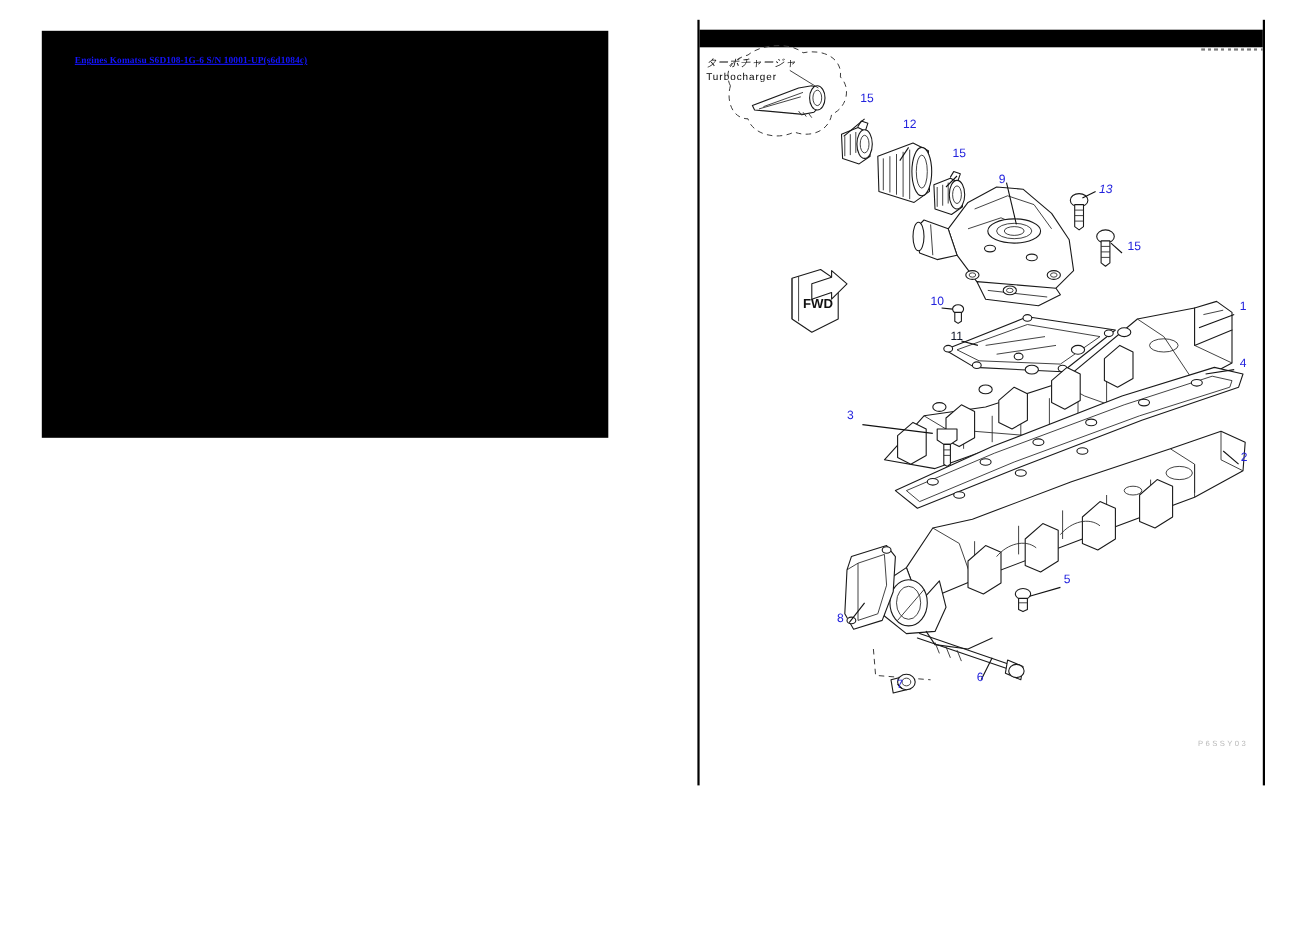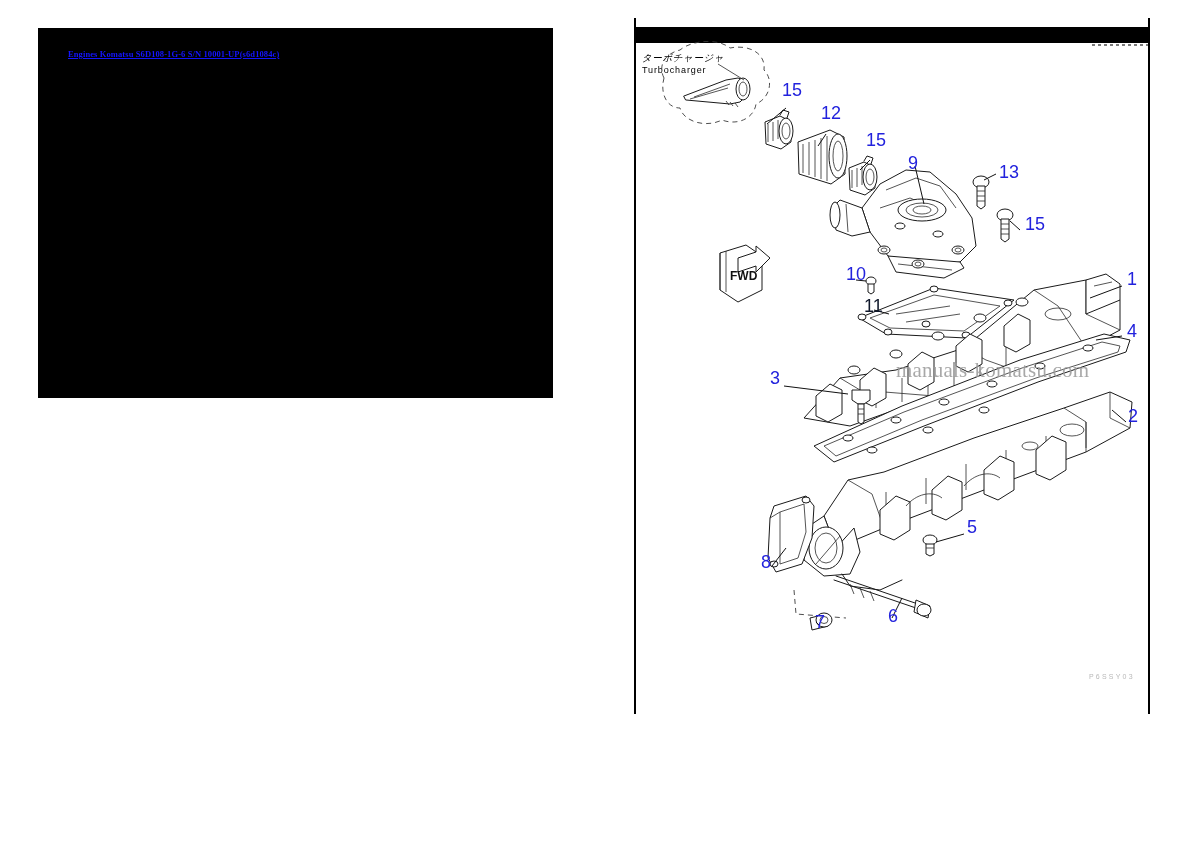--- a/index.html
+++ b/index.html
@@ -83,21 +83,21 @@
       #7a7a7a 0px, #7a7a7a 3px,
       rgba(0,0,0,0) 3px, rgba(0,0,0,0) 6px
     );
   }
 
   
   .callout {
     position: absolute;
     color: #2222dd;
     font-family: "Liberation Sans", sans-serif;
-    font-size: 18px;
+    font-size: 11px;
     font-weight: normal;
     line-height: 17px;
     white-space: nowrap;
   }
 
   
   #turbo-caption {
     position: absolute;
     left: 8px;
     top: 33px;
@@ -416,32 +416,31 @@
     <path class="lead" d="M488,268 L456,280"></path>
     <path class="lead" d="M488,318 L462,322"></path>
     <path class="lead" d="M492,404 L478,392"></path>
     <path class="lead" d="M150,368 L214,376"></path>
     <path class="lead" d="M330,516 L302,524"></path>
     <path class="lead" d="M138,548 L152,530"></path>
     <path class="lead" d="M186,608 L182,604"></path>
     <path class="lead" d="M258,600 L268,580"></path>
   </svg>
 
-  <div id="watermark">manuals-komatsu.com</div>
 
   <div id="footer-code">P6SSY03</div>
 
 </div>
 
 <div id="callout-layer">
     <div class="callout" style="left: 782px; top: 82px; color: rgb(34, 34, 221);">15</div>
     <div class="callout" style="left: 821px; top: 105px; color: rgb(34, 34, 221);">12</div>
     <div class="callout" style="left: 866px; top: 132px; color: rgb(34, 34, 221);">15</div>
     <div class="callout" style="left: 908px; top: 155px; color: rgb(34, 34, 221);">9</div>
-    <div class="callout" style="left: 999px; top: 164px; color: rgb(34, 34, 221);">13</div>
+    <div class="callout" style="left: 999px; top: 164px; color: rgb(34, 34, 221); font-style: italic;">13</div>
     <div class="callout" style="left: 1025px; top: 216px; color: rgb(34, 34, 221);">15</div>
     <div class="callout" style="left: 846px; top: 266px; color: rgb(34, 34, 221);">10</div>
     <div class="callout" style="left: 864px; top: 298px; color: #0f172a;">11</div>
     <div class="callout" style="left: 1127px; top: 271px; color: rgb(34, 34, 221);">1</div>
     <div class="callout" style="left: 1127px; top: 323px; color: rgb(34, 34, 221);">4</div>
     <div class="callout" style="left: 1128px; top: 408px; color: rgb(34, 34, 221);">2</div>
     <div class="callout" style="left: 770px; top: 370px; color: rgb(34, 34, 221);">3</div>
     <div class="callout" style="left: 967px; top: 519px; color: rgb(34, 34, 221);">5</div>
     <div class="callout" style="left: 761px; top: 554px; color: rgb(34, 34, 221);">8</div>
     <div class="callout" style="left: 815px; top: 614px; color: rgb(34, 34, 221);">7</div>

